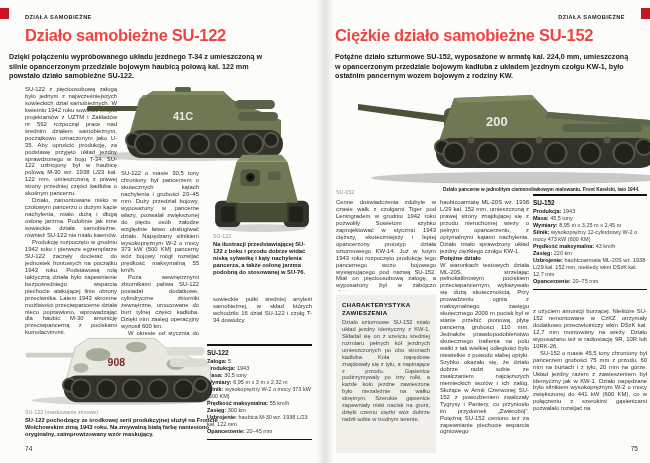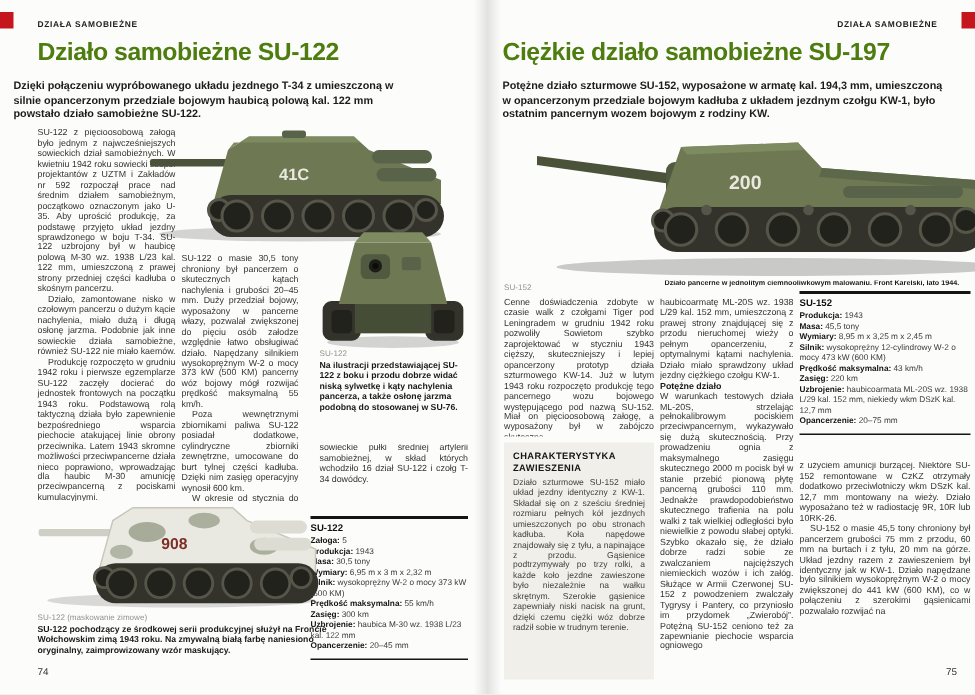--- a/index.html
+++ b/index.html
@@ -4,21 +4,21 @@
 <style>
   html,body{margin:0;padding:0;background:#e8e8e8;}
   .spread{position:relative;width:650px;height:463px;background:#fcfcfa;overflow:hidden;
           font-family:"Liberation Sans","DejaVu Sans",sans-serif;color:#2b2b28;}
   .gutter{position:absolute;left:316px;top:0;width:18px;height:463px;
           background:linear-gradient(90deg,rgba(0,0,0,0) 0%,rgba(0,0,0,0.10) 50%,rgba(0,0,0,0) 100%);pointer-events:none;}
   .corner-red{position:absolute;top:8px;width:9px;height:11px;background:#c5161d;}
   .corner-red.left{left:0;} .corner-red.right{right:0;}
   .kicker{position:absolute;top:14px;font-size:5.6px;font-weight:bold;letter-spacing:.45px;color:#1d1d1b;}
   .kicker.kl{left:25px;} .kicker.kr{right:25px;text-align:right;}
-  h1.title{position:absolute;margin:0;font-size:16.5px;font-weight:bold;letter-spacing:-.3px;color:#4d7c0f;}
+  h1.title{position:absolute;margin:0;font-size:16.5px;font-weight:bold;letter-spacing:-.3px;color:#ef4444;}
   .t-left{left:25px;top:26px;} .t-right{left:335px;top:26px;}
   .intro{position:absolute;font-size:7.2px;line-height:9.6px;font-weight:bold;color:#1b1b19;text-align:left;}
   .i-left{left:9px;top:52px;width:272px;} .i-right{left:335px;top:52px;width:295px;}
   .body-col{position:absolute;font-size:5.9px;line-height:6.95px;color:#33332f;text-align:justify;overflow:hidden;}
   .body-col p{margin:0;}
   .body-col p + p{text-indent:7px;}
   .subhead{font-weight:bold;color:#171715;margin-top:4px;}
   .tag-caption{position:absolute;font-size:5.4px;color:#92928d;}
   .bold-caption{position:absolute;font-size:5.8px;line-height:7.1px;font-weight:bold;color:#1a1a18;overflow:hidden;}
   .photo-caption{position:absolute;font-size:4.8px;font-weight:bold;color:#1a1a18;white-space:nowrap;overflow:hidden;}
@@ -45,21 +45,21 @@
     <div class="kicker kl">DZIAŁA SAMOBIEŻNE</div>
     <h1 class="title t-left">Działo samobieżne SU-122</h1>
     <div class="intro i-left">Dzięki połączeniu wypróbowanego układu jezdnego T-34 z umieszczoną w silnie opancerzonym przedziale bojowym haubicą polową kal. 122 mm powstało działo samobieżne SU-122.</div>
 
     <div class="body-col" style="left:25px;top:86px;width:92px;height:248px;">
       <p>SU-122 z pięcioosobową załogą było jednym z najwcześniejszych sowieckich dział samobieżnych. W kwietniu 1942 roku sowiecki zespół projektantów z UZTM i Zakładów nr 592 rozpoczął prace nad średnim działem samobieżnym, początkowo oznaczonym jako U-35. Aby uprościć produkcję, za podstawę przyjęto układ jezdny sprawdzonego w boju T-34. SU-122 uzbrojony był w haubicę polową M-30 wz. 1938 L/23 kal. 122 mm, umieszczoną z prawej strony przedniej części kadłuba o skośnym pancerzu.</p>
       <p>Działo, zamontowane nisko w czołowym pancerzu o dużym kącie nachylenia, miało dużą i długą osłonę jarzma. Podobnie jak inne sowieckie działa samobieżne, również SU-122 nie miało kaemów.</p>
       <p>Produkcję rozpoczęto w grudniu 1942 roku i pierwsze egzemplarze SU-122 zaczęły docierać do jednostek frontowych na początku 1943 roku. Podstawową rolą taktyczną działa było zapewnienie bezpośredniego wsparcia piechocie atakującej linie obrony przeciwnika. Latem 1943 skromne możliwości przeciwpancerne działa nieco poprawiono, wprowadzając dla haubic M-30 amunicję przeciwpancerną z pociskami kumulacyjnymi.</p>
     </div>
 
-    <div class="illu" style="left:98px;top:78px;width:200px;height:84px;">
+    <div class="illu" style="left:85px;top:78px;width:200px;height:84px;">
       <svg width="200" height="84" viewBox="0 0 200 84">
         <ellipse cx="102" cy="78" rx="94" ry="5" fill="rgba(0,0,0,0.16)"></ellipse>
         <rect x="2" y="28" width="58" height="5" rx="1.5" fill="#4a523a"></rect>
         <rect x="54" y="20" width="14" height="22" rx="4" fill="#515a40"></rect>
         <polygon points="44,58 54,22 68,13 138,13 148,22 196,42 196,58" fill="#6e7954"></polygon>
         <polygon points="54,22 68,13 138,13 142,17 58,17" fill="#7e8a60"></polygon>
         <rect x="150" y="22" width="40" height="9" rx="4.5" fill="#59634a"></rect>
         <rect x="153" y="34" width="40" height="9" rx="4.5" fill="#59634a"></rect>
         <rect x="90" y="9" width="16" height="5" rx="2" fill="#59634a"></rect>
         <rect x="42" y="52" width="156" height="28" rx="14" fill="#33332b"></rect>
@@ -142,22 +142,22 @@
 
     <div class="tag-caption" style="left:25px;top:409px;">SU-122 (maskowanie zimowe)</div>
     <div class="bold-caption" style="left:25px;top:417px;width:206px;height:23px;">SU-122 pochodzący ze środkowej serii produkcyjnej służył na Froncie Wołchowskim zimą 1943 roku. Na zmywalną białą farbę naniesiono oryginalny, zaimprowizowany wzór maskujący.</div>
 
     <div class="pagenum pn-left">74</div>
   </div>
 
   <div>
     <div class="corner-red right"></div>
     <div class="kicker kr">DZIAŁA SAMOBIEŻNE</div>
-    <h1 class="title t-right">Ciężkie działo samobieżne SU-197</h1>
-    <div class="intro i-right">Potężne działo szturmowe SU-152, wyposażone w armatę kal. 194,3 mm, umieszczoną w opancerzonym przedziale bojowym kadłuba z układem jezdnym czołgu KW-1, było ostatnim pancernym wozem bojowym z rodziny KW.</div>
+    <h1 class="title t-right">Ciężkie działo samobieżne SU-152</h1>
+    <div class="intro i-right">Potężne działo szturmowe SU-152, wyposażone w armatę kal. 224,0 mm, umieszczoną w opancerzonym przedziale bojowym kadłuba z układem jezdnym czołgu KW-1, było ostatnim pancernym wozem bojowym z rodziny KW.</div>
 
     <div class="illu" style="left:356px;top:80px;width:310px;height:106px;">
       <svg width="310" height="106" viewBox="0 0 310 106">
         <ellipse cx="165" cy="98" rx="150" ry="6" fill="rgba(0,0,0,0.20)"></ellipse>
         <polygon points="2,24 94,36 94,43 2,30" fill="#4a523a"></polygon>
         <rect x="88" y="28" width="24" height="28" rx="6" fill="#515a40"></rect>
         <polygon points="82,64 98,18 176,15 192,32 294,40 298,64" fill="#6e7954"></polygon>
         <polygon points="98,18 176,15 180,20 102,23" fill="#7e8a60"></polygon>
         <polygon points="192,32 294,40 294,46 190,38" fill="#5d684a"></polygon>
         <rect x="206" y="44" width="80" height="8" rx="4" fill="#59634a"></rect>

